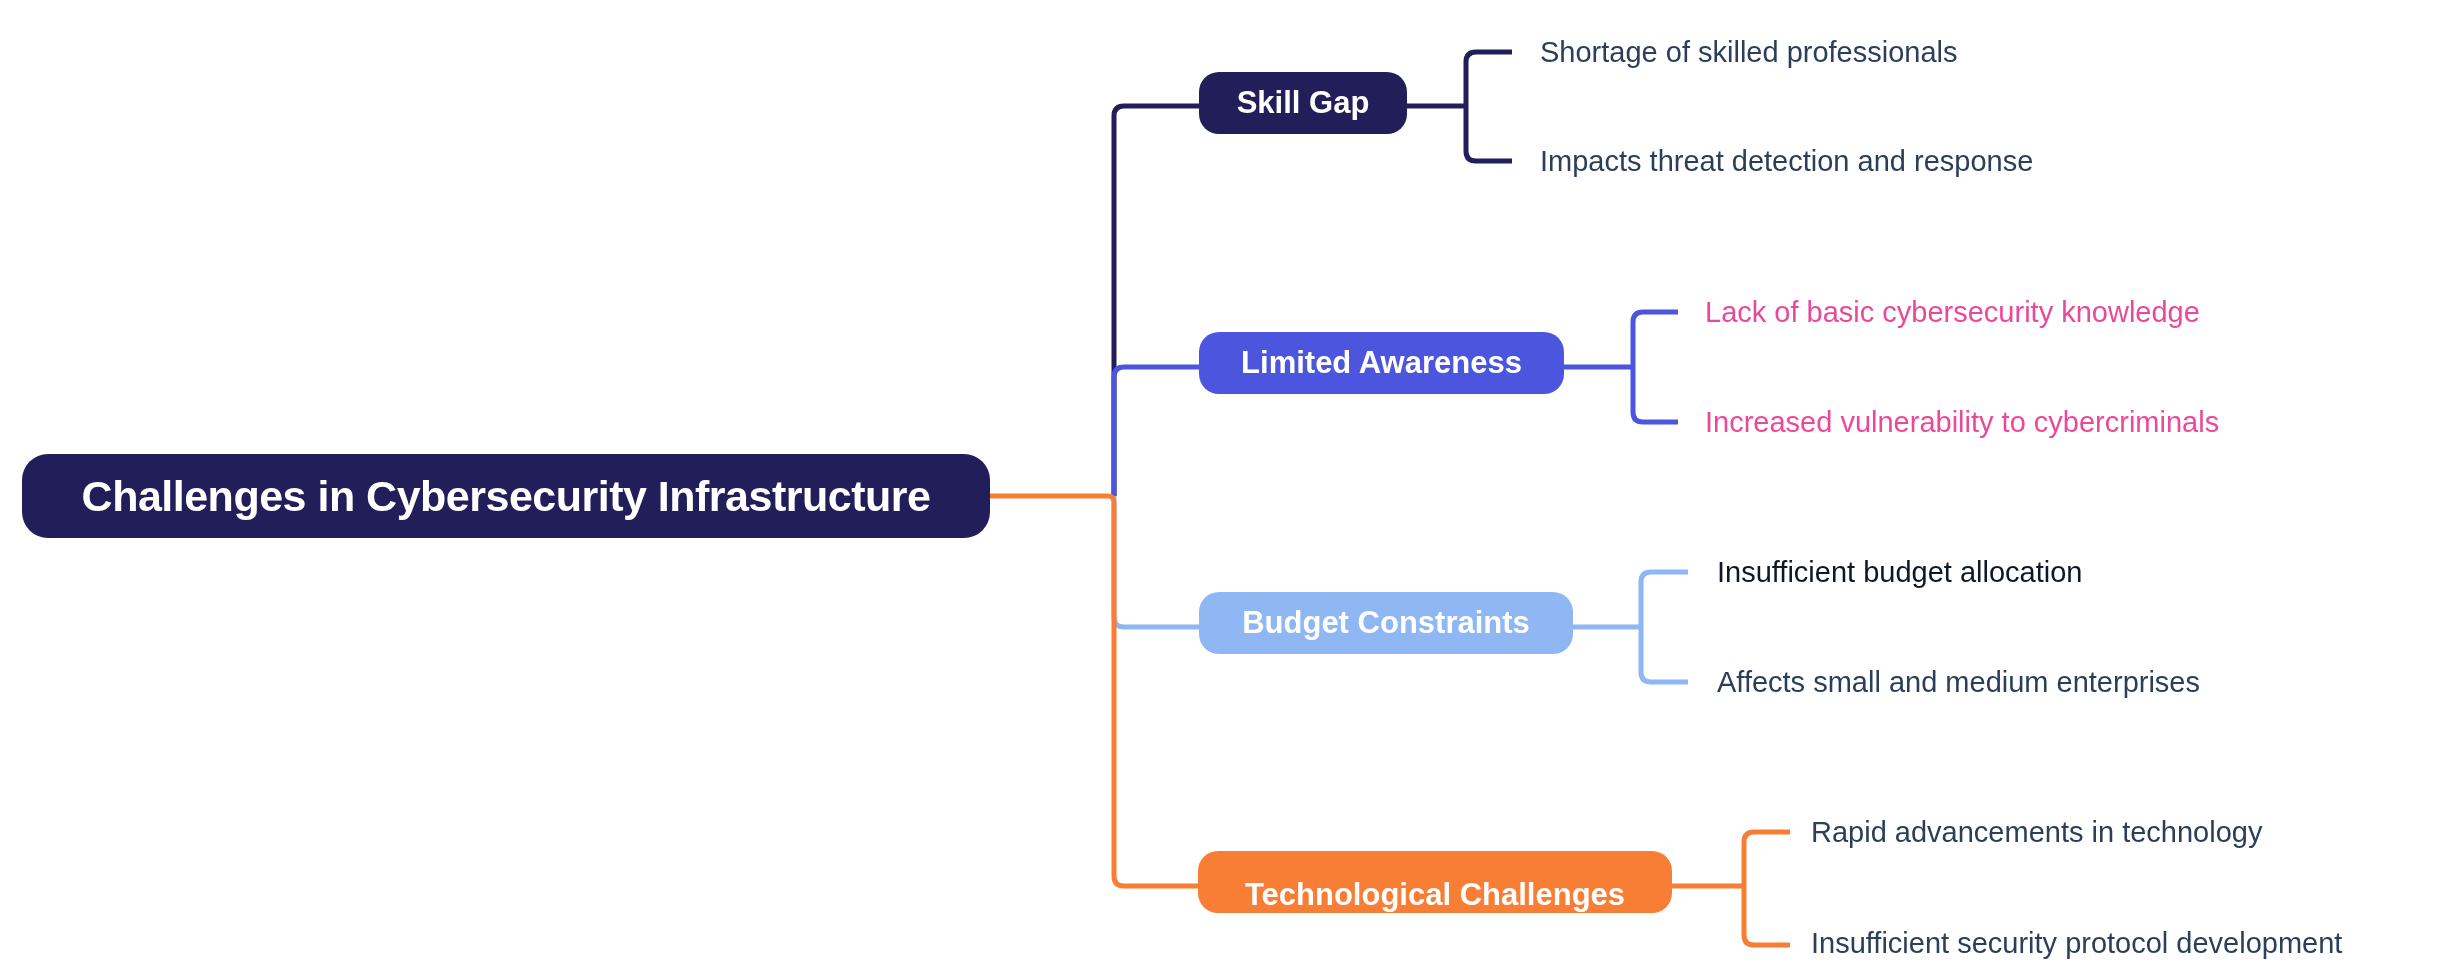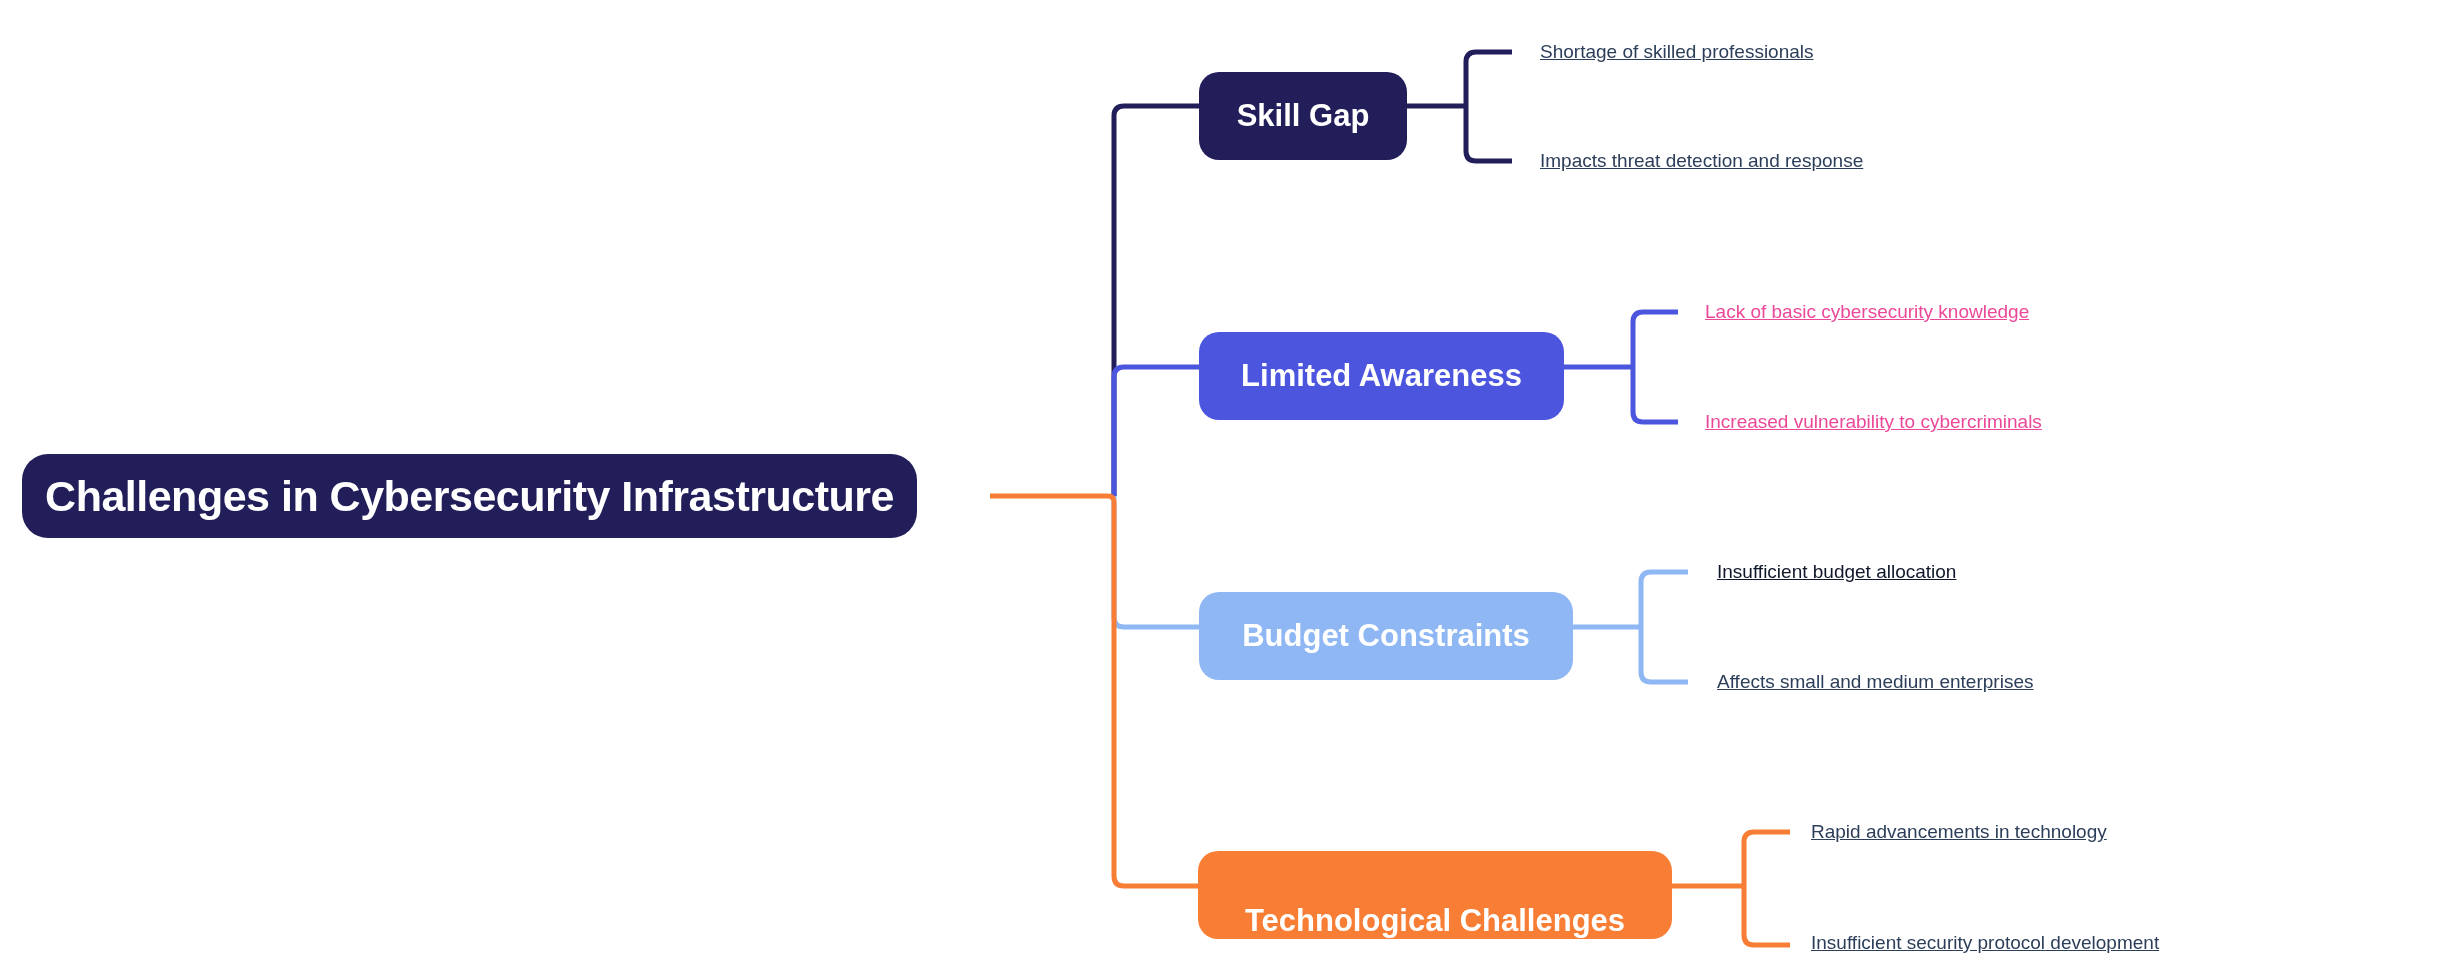--- a/index.html
+++ b/index.html
@@ -25,40 +25,39 @@
     position: absolute;
     display: flex;
     align-items: center;
     justify-content: center;
     color: #ffffff;
     font-weight: bold;
     white-space: nowrap;
     box-sizing: border-box;
   }
   .node.root {
-    left: 22px; top: 454px; width: 895px; height: 84px;
+    left: 22px; top: 454px; width: 968px; height: 84px;
     border-radius: 26px;
     font-size: 43px;
     letter-spacing: -0.5px;
   }
   .node.branch {
-    height: 88px;
+    height: 62px;
     border-radius: 20px;
     font-size: 31px;
   }
   .branch-0 { left: 1199px; top: 72px;  width: 208px; }
   .branch-1 { left: 1199px; top: 332px; width: 365px; }
   .branch-2 { left: 1199px; top: 592px; width: 374px; }
   .branch-3 { left: 1198px; top: 851px; width: 474px; }
   .leaf {
     position: absolute;
     transform: translateY(-50%);
-    font-size: 19px;
+    font-size: 29px;
     white-space: nowrap;
-    text-decoration: underline;
   }
   .leaf-0-0 { left: 1540px; top: 52px;  }
   .leaf-0-1 { left: 1540px; top: 161px; }
   .leaf-1-0 { left: 1705px; top: 312px; }
   .leaf-1-1 { left: 1705px; top: 422px; }
   .leaf-2-0 { left: 1717px; top: 572px; }
   .leaf-2-1 { left: 1717px; top: 682px; }
   .leaf-3-0 { left: 1811px; top: 832px; }
   .leaf-3-1 { left: 1811px; top: 943px; }
 </style>

